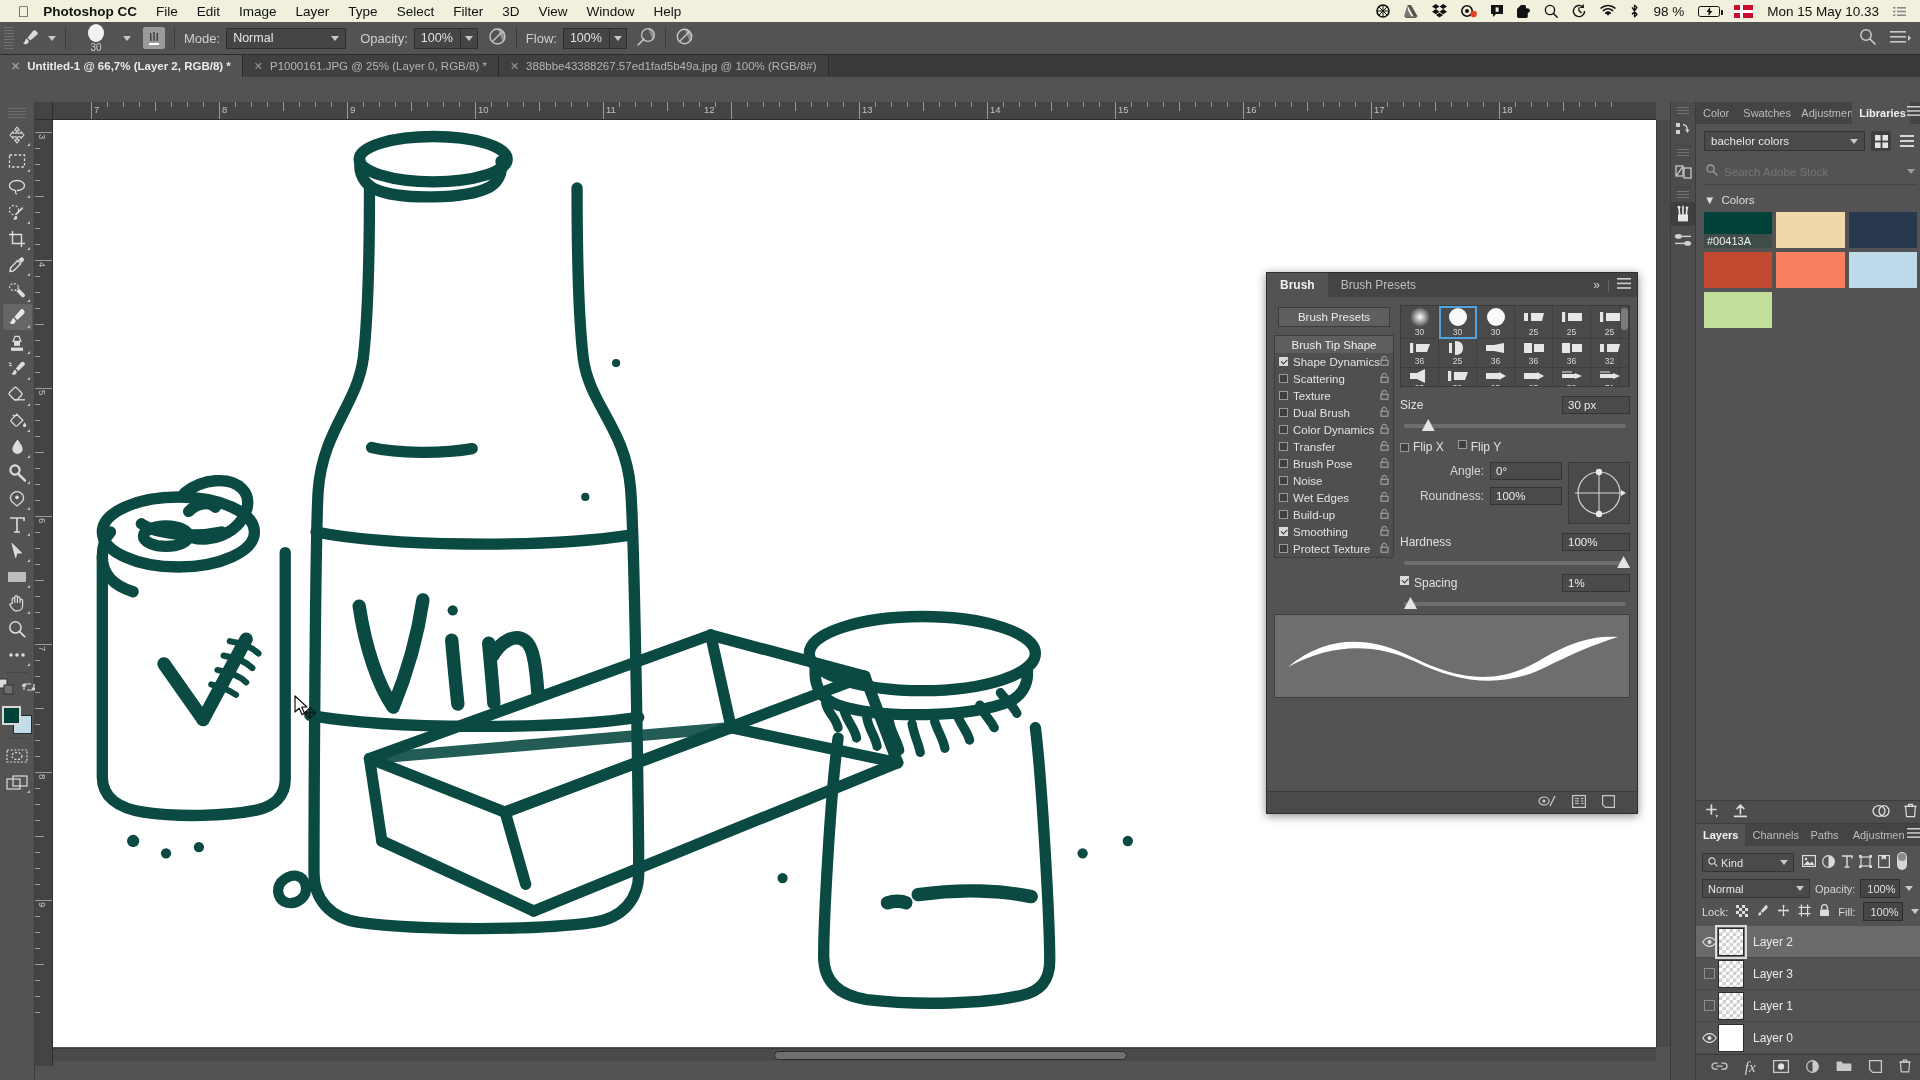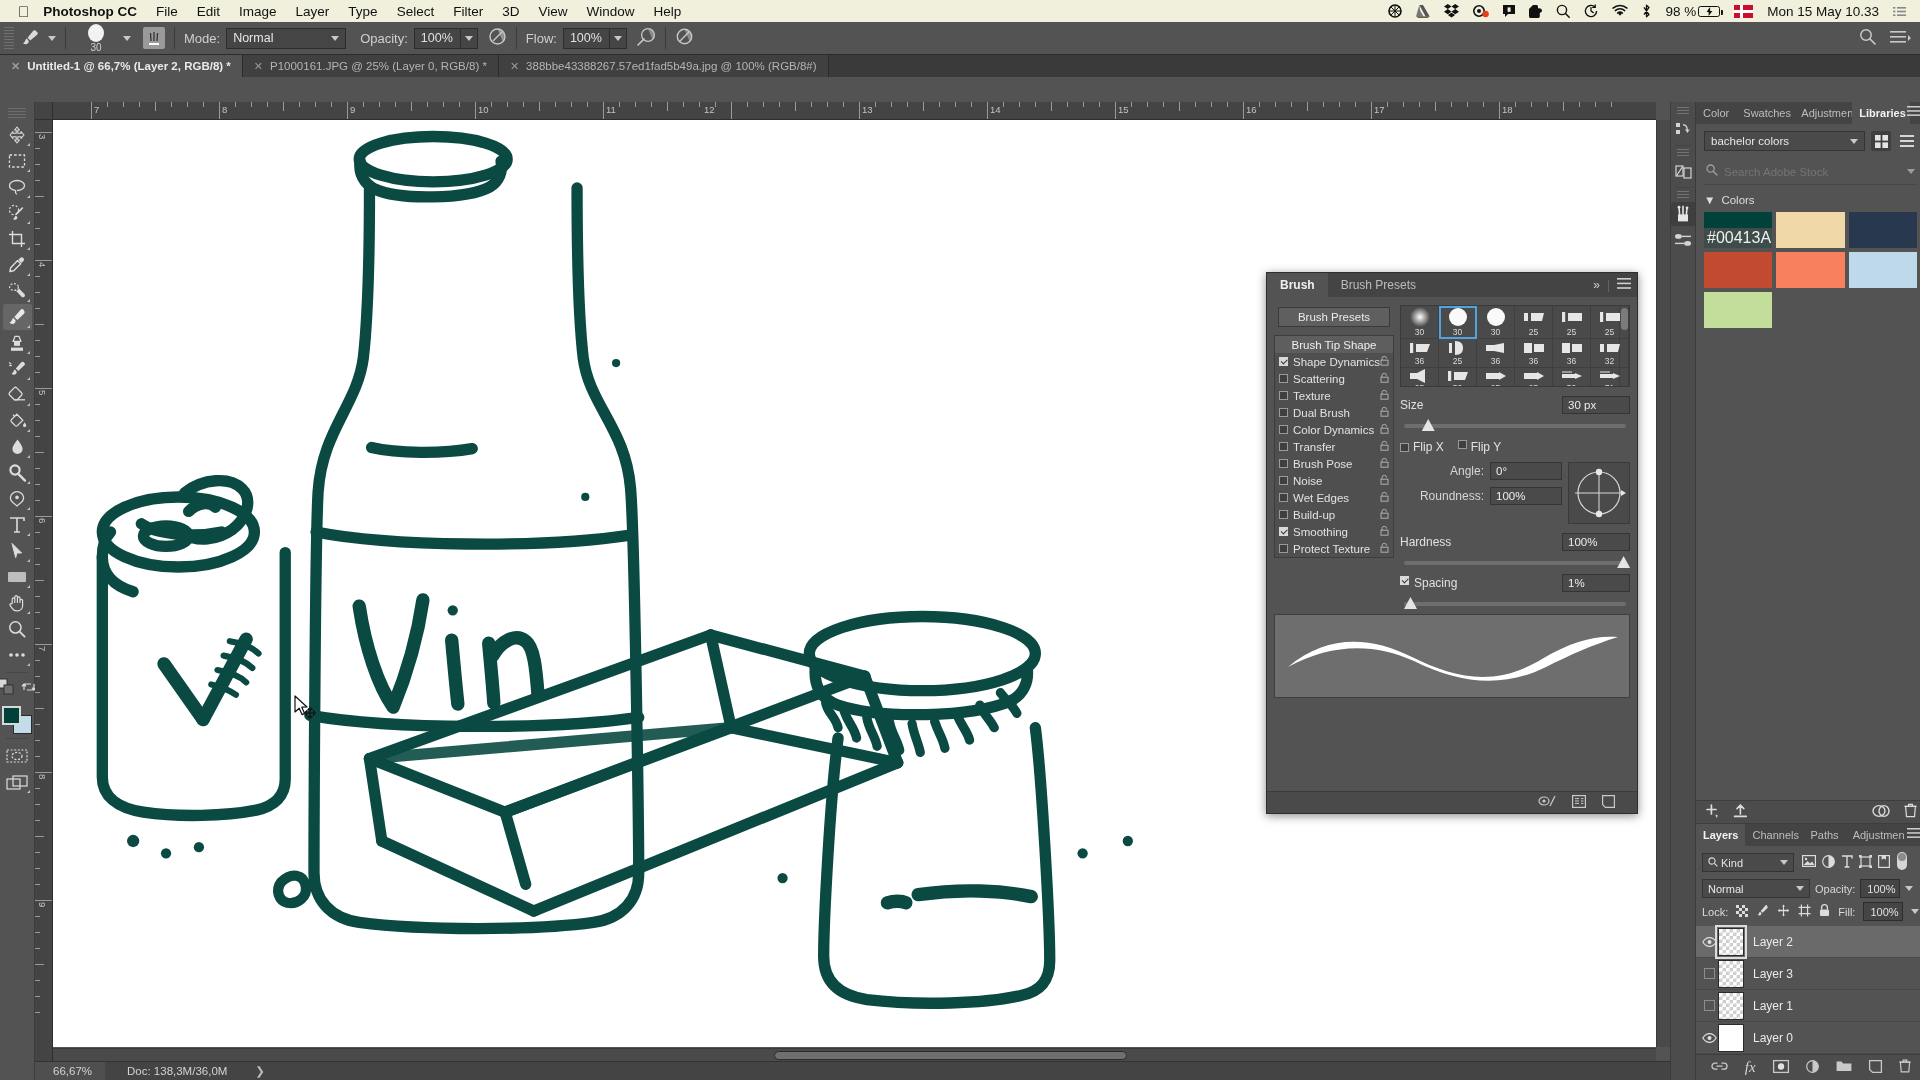--- a/index.html
+++ b/index.html
@@ -19,21 +19,21 @@
   }
   .macbar .apple { font-size:15px; margin:0 14px 0 10px; line-height:1; }
   .macbar .mi { margin-right:19px; white-space:nowrap; }
   .macbar .mi.bold { font-weight:bold; }
   .macbar .right { margin-left:auto; display:flex; align-items:center; gap:14px; padding-right:6px;}
   .macbar .right .ic { display:flex; align-items:center; }
   .macbar .clock { font-size:13.5px; white-space:nowrap; }
   .flagdk { width:19px; height:13px; background:#c8102e; position:relative; }
   .flagdk:before { content:""; position:absolute; left:6px; top:0; width:3px; height:13px; background:#fff;}
   .flagdk:after  { content:""; position:absolute; left:0; top:5px; width:19px; height:3px; background:#fff;}
-  .batt { display:flex; align-items:center; gap:2px; }
+  .batt { display:flex; align-items:center; gap:14px; }
   .battbody { width:22px;height:11px;border:1.4px solid #111;border-radius:2.5px;position:relative;display:flex;align-items:center;justify-content:center;}
   .battbody:after{content:"";position:absolute;right:-4px;top:3px;width:2px;height:5px;background:#111;border-radius:0 1px 1px 0;}
 
   
   .psWin { position:absolute; top:22px; left:0; width:1920px; height:1058px; background:#535353; }
   .titlebar { height:25px; background:#434343; display:flex; align-items:center; position:relative; }
   .traffic { display:flex; gap:8px; padding-left:10px; }
   .dot { width:12px;height:12px;border-radius:50%; }
   .dot.r{background:#ff5f57;} .dot.y{background:#febc2e;} .dot.g{background:#28c840;}
   .wintitle { position:absolute; left:0; right:0; text-align:center; font-size:13px; color:#cfcfcf; }
@@ -175,21 +175,21 @@
               justify-content:space-between; padding:0 6px; font-size:11.5px; color:#e6e6e6; }
   .libTopRow{ display:flex; gap:6px; align-items:center; }
   .viewBtn{ width:20px;height:20px; display:flex;align-items:center;justify-content:center;}
   .viewBtn.sel{ background:#3f3f3f; border-radius:2px;}
   .libSearch{ display:flex; align-items:center; gap:6px; border-bottom:1px solid #464646; padding:6px 2px 5px; margin-top:7px;}
   .libSearch input{ background:transparent;border:none;outline:none;color:#9c9c9c;font-size:11.5px;flex:1;font-family:inherit;}
   .libGroup{ display:flex; align-items:center; gap:6px; margin-top:9px; font-size:11.5px; color:#dcdcdc;}
   .swGrid{ display:grid; grid-template-columns:repeat(3,1fr); gap:4px; margin-top:6px; }
   .sw{ height:36px; position:relative; }
   .sw .hex{ position:absolute; left:0; bottom:0; right:0; background:rgba(80,80,80,.78); color:#efefef;
-            font-size:16px; padding:1px 3px; }
+            font-size:11px; padding:1px 3px; }
 
   .layersWrap{ margin-top:auto; }
   .dockBtnRow{ height:24px; background:#4c4c4c; border-top:1px solid #3d3d3d; border-bottom:1px solid #3d3d3d;
                display:flex; align-items:center; padding:0 8px; }
   .dockBtnRow .sp{ margin-left:auto; }
   .filterRow{ display:flex; align-items:center; gap:4px; padding:5px 6px; }
   .kindSel{ background:#4a4a4a;border:1px solid #343434;height:19px;display:flex;align-items:center;gap:4px;
             padding:0 5px;font-size:11px;color:#e4e4e4; width:92px; justify-content:space-between;}
   .filterIcons{ display:flex; align-items:center; gap:6px; margin-left:4px; color:#d6d6d6;}
   .blendRow{ display:flex; align-items:center; gap:5px; padding:0 6px 4px; font-size:11px;}
@@ -859,25 +859,20 @@
               </g>
             </svg>
           </span>
         </div>
 
         <div class="scrollH">
             <div class="thumb"></div>
           </div>
         <div class="scrollV"></div>
 
-        <div class="statusbar">
-          <span class="zoomv">66,67%</span>
-          <span class="docsz">Doc: 138,3M/36,0M</span>
-          <span class="arrow">❯</span>
-        </div>
       </div>
 
       <div class="brushPanel">
         <div class="bpTabs">
           <div class="bpTab active">
               <span>Brush</span>
             </div>
           <div class="bpTab">
               <span>Brush Presets</span>
             </div>

